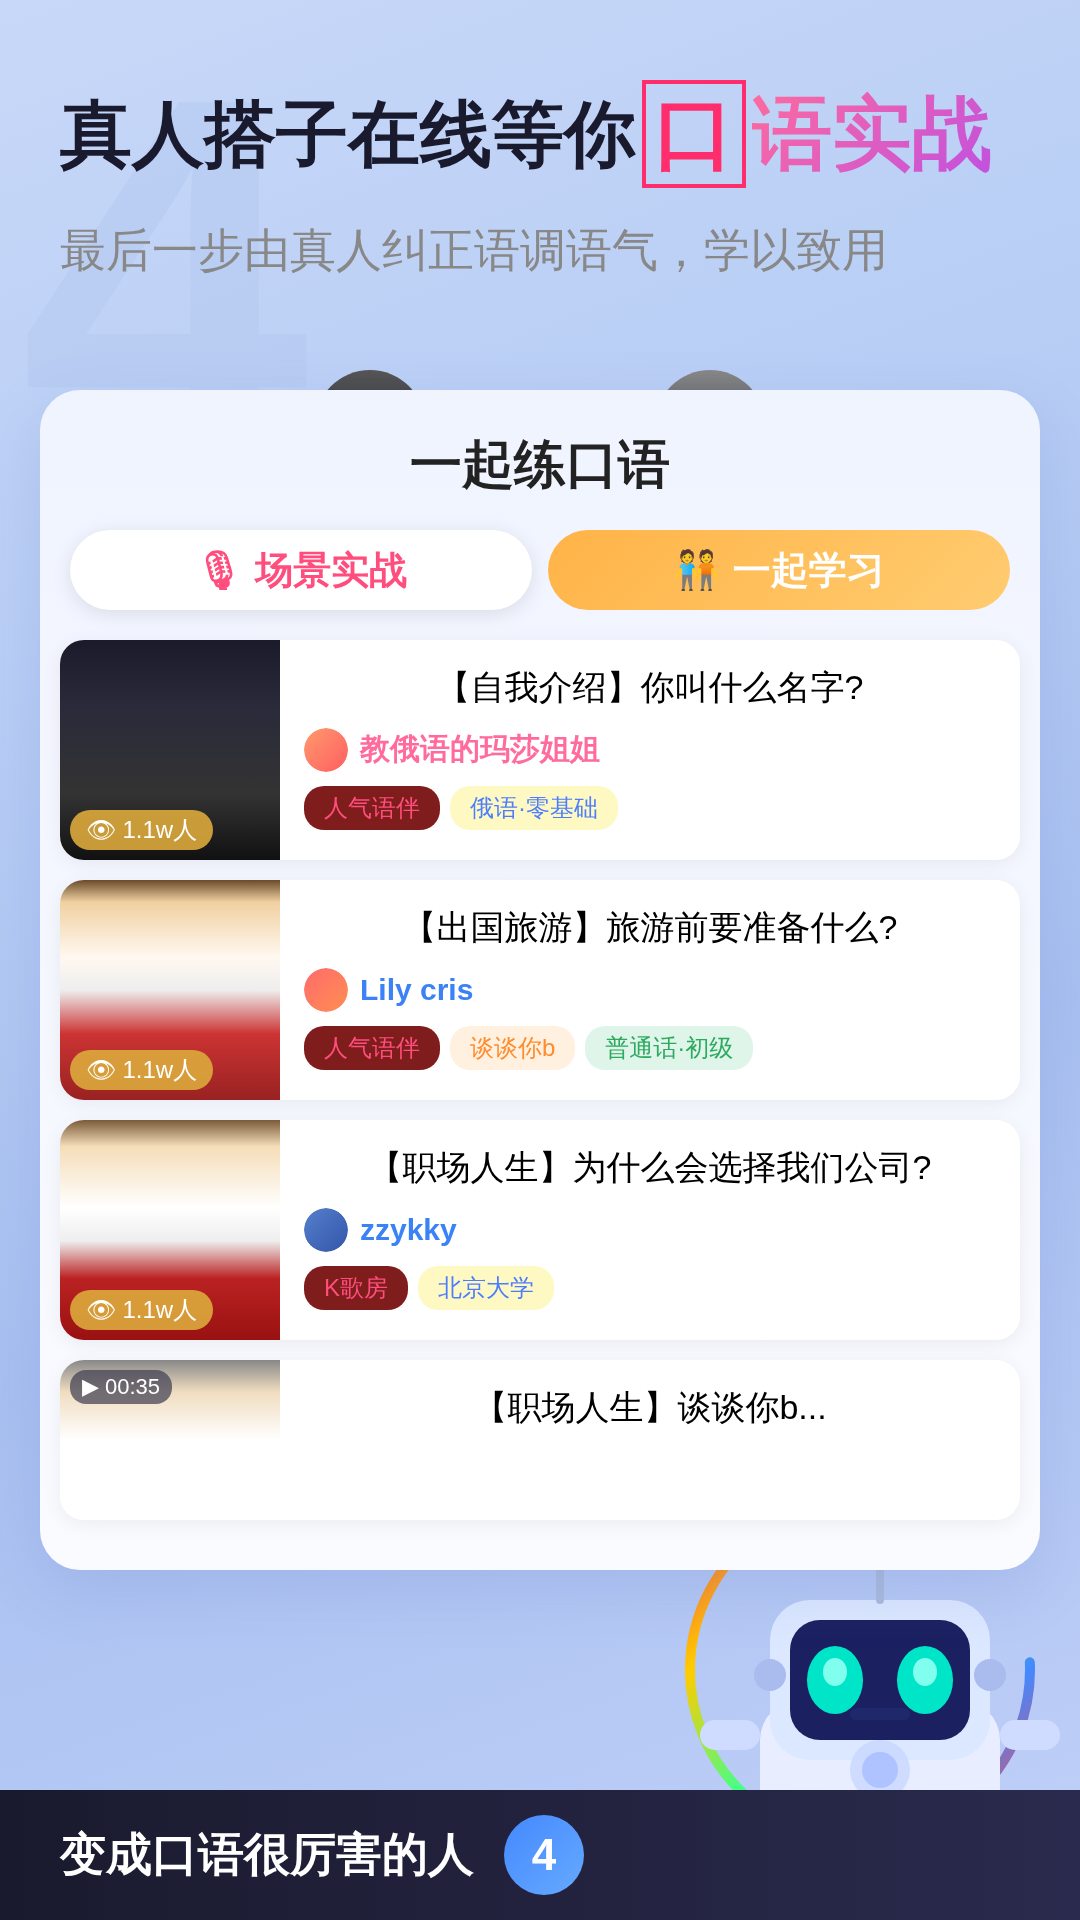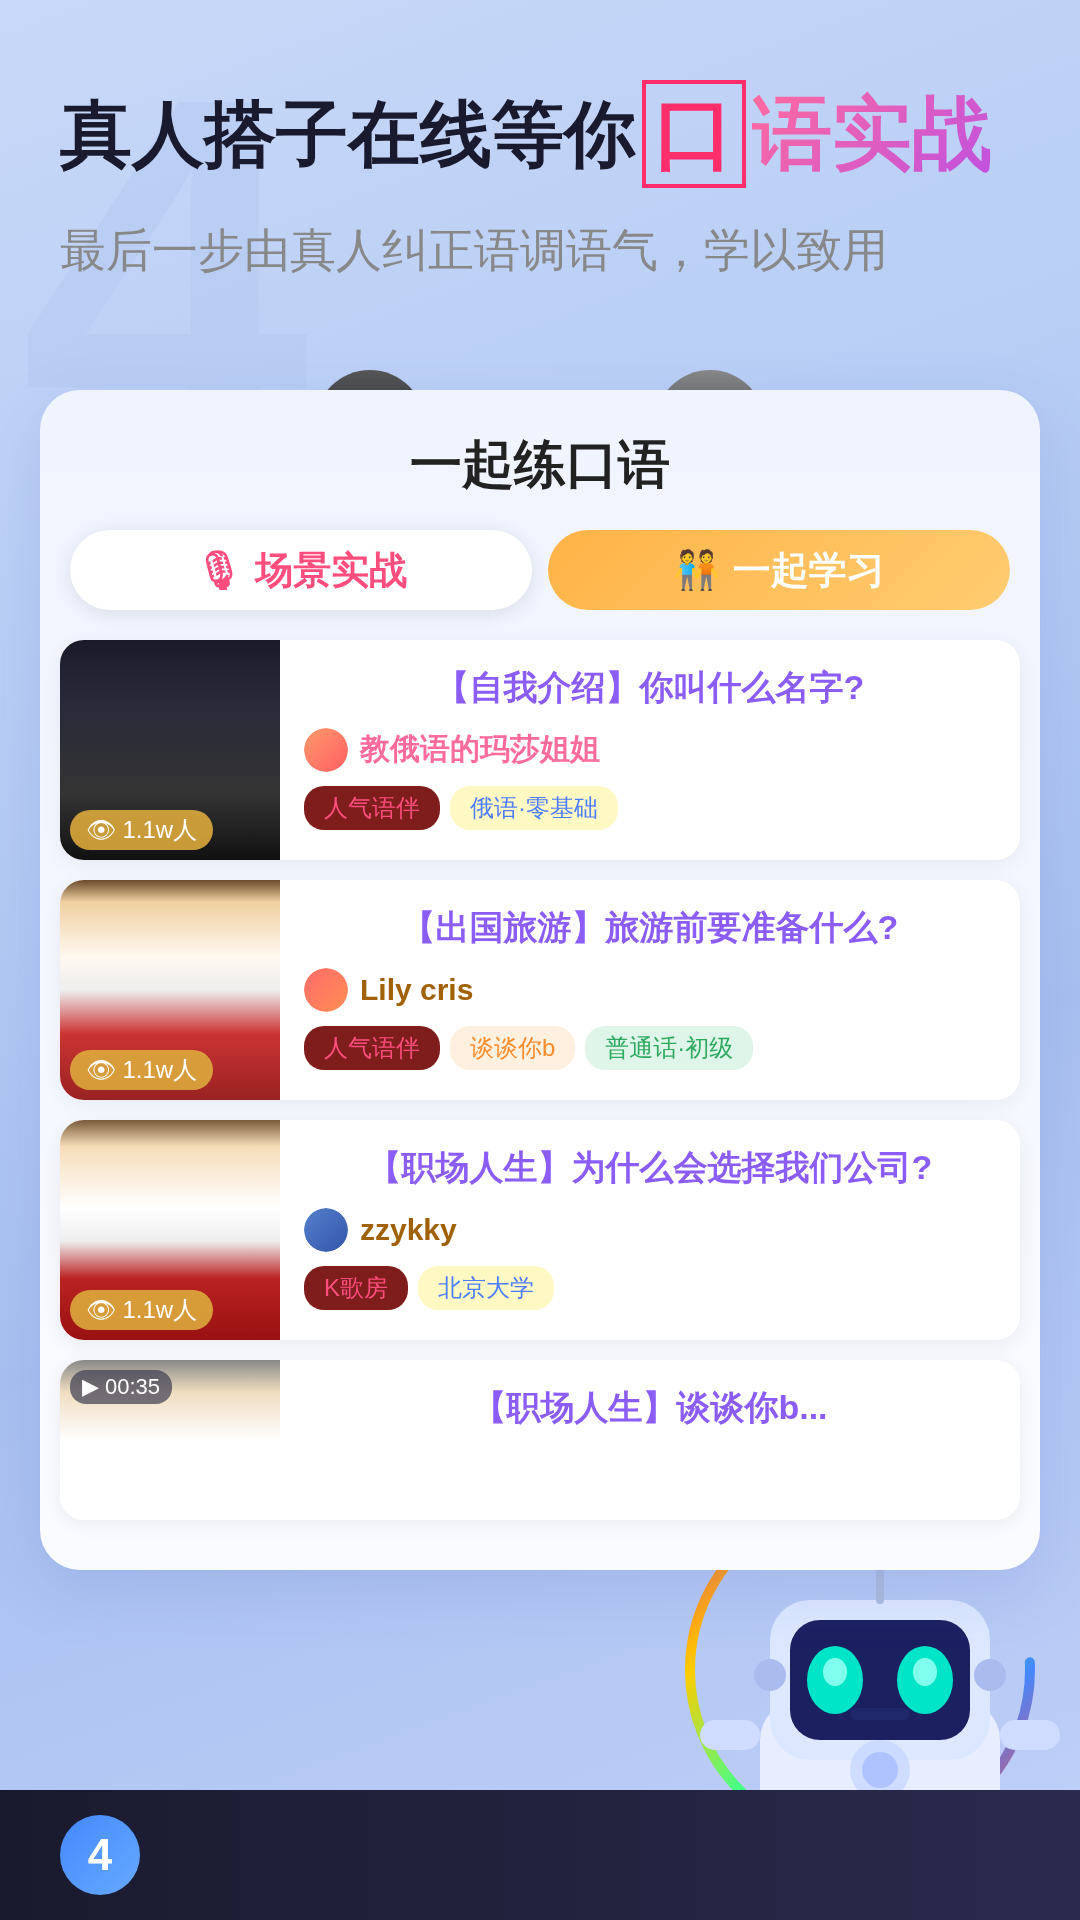--- a/index.html
+++ b/index.html
@@ -191,22 +191,22 @@
     .item-content {
       flex: 1;
       padding: 24px 24px 20px 24px;
       display: flex;
       flex-direction: column;
       justify-content: flex-start;
     }
 
     .item-title {
       font-size: 34px;
-      font-weight: 700;
-      color: #8b5cf6;
+      font-weight: 400;
+      color: #000000;
       line-height: 1.4;
       margin-bottom: 16px;
     }
 
     .teacher-row {
       display: flex;
       align-items: center;
       gap: 12px;
       margin-bottom: 14px;
     }
@@ -218,21 +218,21 @@
       overflow: hidden;
       flex-shrink: 0;
     }
 
     .teacher-name {
       font-size: 30px;
       font-weight: 600;
     }
 
     .teacher-name-pink { color: #ff6b9d; }
-    .teacher-name-dark { color: #a16207; }
+    .teacher-name-dark { color: #3b82f6; }
 
     .tags-row {
       display: flex;
       flex-wrap: wrap;
       gap: 10px;
     }
 
     .tag {
       font-size: 24px;
       padding: 6px 20px;
@@ -473,14 +473,15 @@
     <circle cx="200" cy="250" r="30" fill="#c0d0ff" opacity="0.6"></circle>
     <circle cx="200" cy="250" r="18" fill="#a0b8ff" opacity="0.7"></circle>
 
     <circle cx="155" cy="300" r="12" fill="#8899ee"></circle>
     <circle cx="200" cy="300" r="12" fill="#8899ee"></circle>
     <circle cx="245" cy="300" r="12" fill="#8899ee"></circle>
   </svg>
 </div>
 
 <div class="bottom-bar">
+  <span class="bottom-text">变成口语很厉害的人</span>
   <div class="bottom-number">4</div>
 </div>
 
 </body></html>

